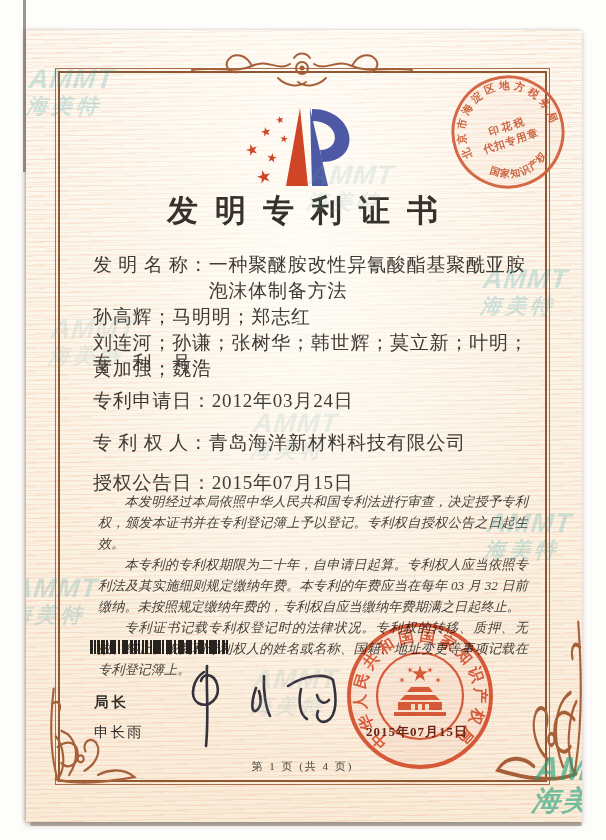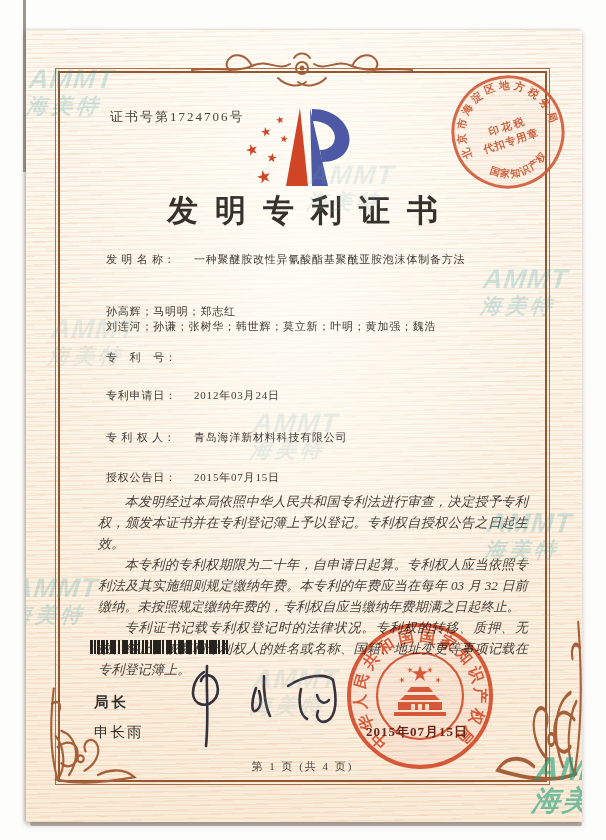--- a/index.html
+++ b/index.html
@@ -21,22 +21,22 @@
   .frame-outer{position:absolute;left:29px;top:38px;right:32px;bottom:37px;border:1px solid #a86f4e;z-index:2;}
   .frame-inner{position:absolute;inset:2px;border:2px solid #915731;}
 
   .orn{position:absolute;z-index:3;}
   .cert-no{position:absolute;left:84px;top:78px;z-index:5;font-size:13px;letter-spacing:2px;color:#4a443c;}
   .logo{position:absolute;left:210px;top:76px;z-index:4;}
   .tax-stamp{position:absolute;left:420px;top:40px;z-index:6;opacity:.9;}
   .title{position:absolute;left:29px;width:495px;top:152px;z-index:5;text-align:center;
          font-size:31px;font-weight:600;color:#36312c;letter-spacing:17px;text-indent:17px;margin-top:8px;}
 
-  .row{position:absolute;left:80px;width:440px;display:flex;z-index:5;
-       font-size:11px;letter-spacing:.8px;color:#3f3a34;}
+  .row{position:absolute;left:67px;width:440px;display:flex;z-index:5;
+       font-size:19px;letter-spacing:.8px;color:#3f3a34;}
   .row .lb{flex:0 0 88px;white-space:pre;}
   .row .val{flex:1;}
   .r-name{top:222px}.r-inv{top:274px}.r-no{top:320px}.r-fil{top:358px}.r-own{top:400px}.r-grant{top:440px}
   .val2{display:block;}
 
   .body-text{position:absolute;left:72px;width:430px;top:461px;z-index:5;
              font-size:13.2px;line-height:21px;color:#453f38;text-align:justify;font-style:italic;}
   .body-text p{margin:0;text-indent:2em;}
 
   .barcode{position:absolute;left:64px;top:610px;width:140px;height:14px;z-index:5;
@@ -113,21 +113,20 @@
 
     <svg class="orn" style="left:22px;top:650px" width="96" height="108" viewBox="0 0 96 108">
         <use href="#fl" transform="scale(0.96,1.08)"></use>
       </svg>
     <svg class="orn" style="left:462px;top:578px" width="96" height="180" viewBox="0 0 96 180">
         <g transform="translate(96,0) scale(-1,1)">
           <use href="#fl" transform="scale(0.96,1.8)"></use>
         </g>
       </svg>
 
-    <div class="cert-no">证书号第1724706号</div>
 
     <svg class="logo" width="130" height="84" viewBox="0 0 130 84">
       <g fill="#cf4526">
         <use href="#st" transform="translate(44,14) scale(4) rotate(-15)"></use>
         <use href="#st" transform="translate(30,26) scale(5) rotate(-12)"></use>
         <use href="#st" transform="translate(48,33) scale(4) rotate(10)"></use>
         <use href="#st" transform="translate(16,44) scale(6) rotate(-18)"></use>
         <use href="#st" transform="translate(36,52) scale(5) rotate(8)"></use>
         <use href="#st" transform="translate(28,71) scale(7) rotate(-15)"></use>
       </g>

